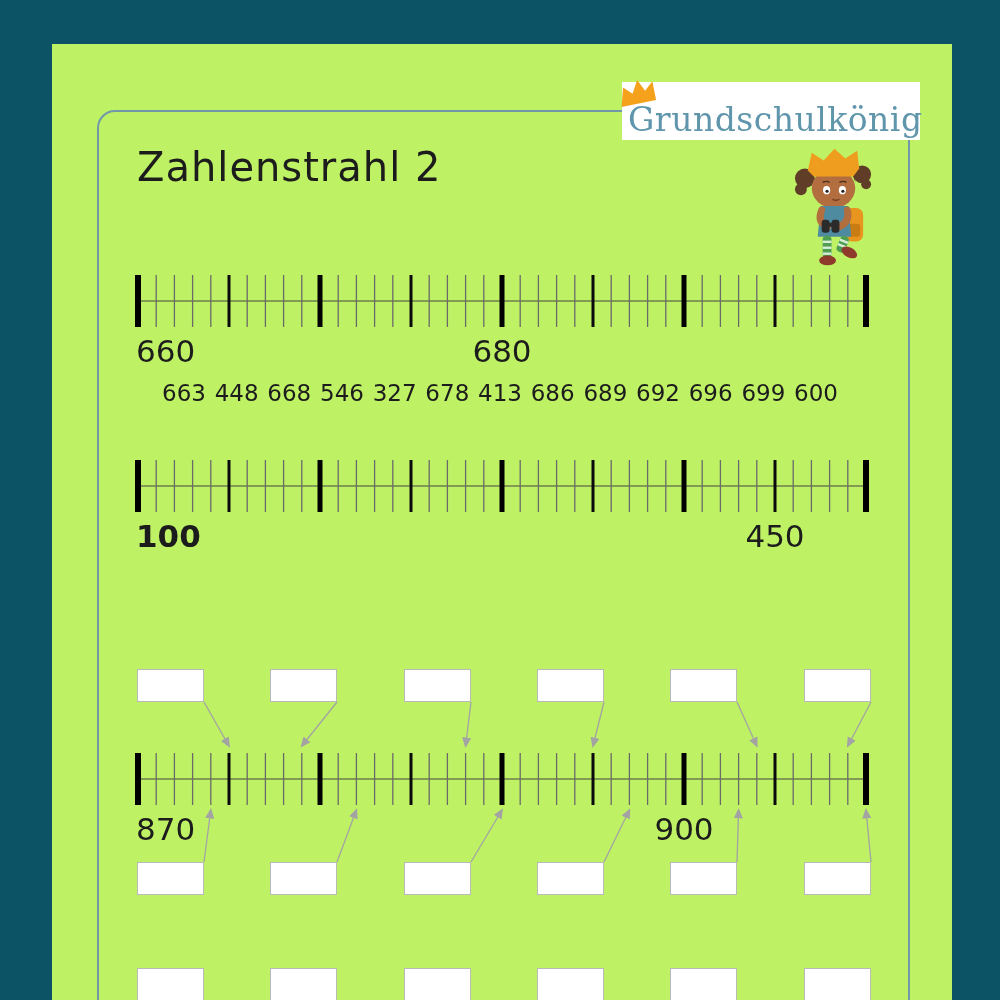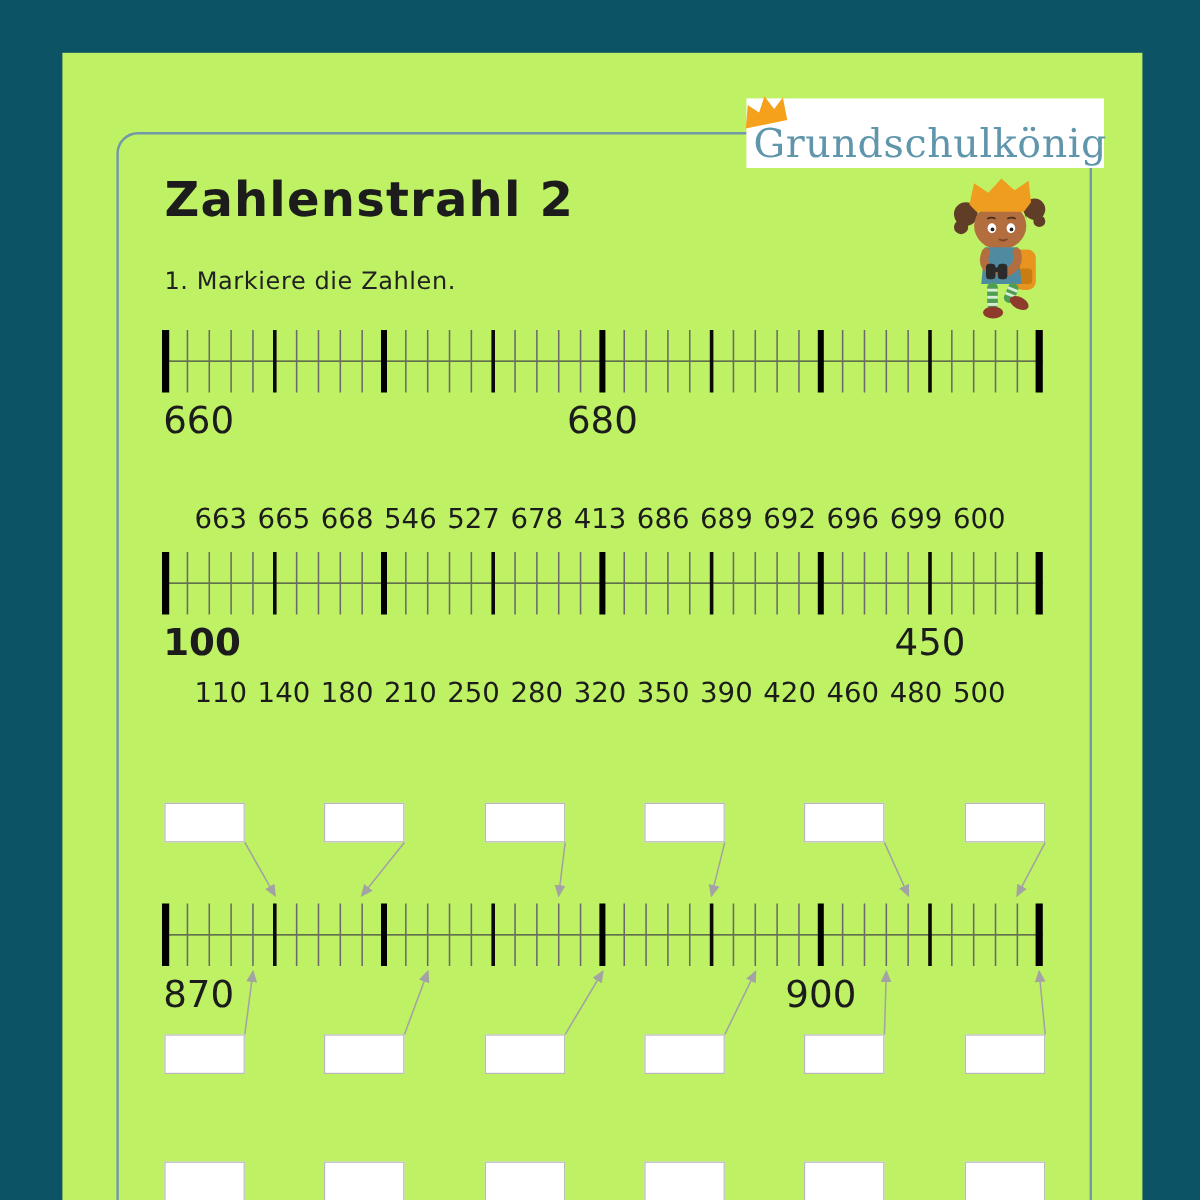--- a/index.html
+++ b/index.html
@@ -24,21 +24,21 @@
   }
   .logo-text{
     font-family:"DejaVu Serif",serif;
     font-size:33px;color:#6096ac;letter-spacing:0.5px;
     padding-left:6px;line-height:40px;white-space:nowrap;
   }
   .crown-icon{position:absolute;left:-6px;top:-4px;}
   .mascot{position:absolute;left:740px;top:100px;}
   .title{
     position:absolute;left:85px;top:100px;margin:0;
-    font-size:40px;font-weight:bold;color:#1c1c1c;letter-spacing:1px;
+    font-size:40px;font-weight:normal;color:#1c1c1c;letter-spacing:1px;
   }
   .task-label{
     position:absolute;left:85px;
     font-size:20px;color:#222;letter-spacing:0.5px;
   }
   .nl-svg{position:absolute;left:83px;}
   .nl-label{
     position:absolute;font-size:31px;color:#1c1c1c;white-space:nowrap;
   }
   .numrow{
@@ -99,21 +99,20 @@
         <rect x="47" y="96" width="9" height="2.4" fill="#d9eed9"></rect>
         <rect x="47" y="101" width="9" height="2.4" fill="#d9eed9"></rect>
       </g>
     </g>
     <ellipse cx="36" cy="117" rx="8.5" ry="5" fill="#8e3b2b"></ellipse>
     <ellipse cx="58" cy="109" rx="8.5" ry="5" fill="#8e3b2b" transform="rotate(28 58 109)"></ellipse>
   </svg>
 
   <h1 class="title">Zahlenstrahl 2</h1>
 
-  <div class="task-label" style="top:178px">1. Markiere die Zahlen.</div>
 
 <svg class="nl-svg" width="740" height="56" style="top:229px">
       <line x1="1" x2="734" y1="28" y2="28" stroke="#444" stroke-width="1"></line>
       <line x1="3" x2="3" y1="2" y2="54" stroke="#000" stroke-width="6"></line>
       <line x1="21.2" x2="21.2" y1="2" y2="54" stroke="#6a6a6a" stroke-width="1.3"></line>
       <line x1="39.4" x2="39.4" y1="2" y2="54" stroke="#6a6a6a" stroke-width="1.3"></line>
       <line x1="57.599999999999994" x2="57.599999999999994" y1="2" y2="54" stroke="#6a6a6a" stroke-width="1.3"></line>
       <line x1="75.8" x2="75.8" y1="2" y2="54" stroke="#6a6a6a" stroke-width="1.3"></line>
       <line x1="94" x2="94" y1="2" y2="54" stroke="#0a0a0a" stroke-width="3"></line>
       <line x1="112.19999999999999" x2="112.19999999999999" y1="2" y2="54" stroke="#6a6a6a" stroke-width="1.3"></line>
@@ -147,26 +146,26 @@
       <line x1="621.8" x2="621.8" y1="2" y2="54" stroke="#6a6a6a" stroke-width="1.3"></line>
       <line x1="640" x2="640" y1="2" y2="54" stroke="#0a0a0a" stroke-width="3"></line>
       <line x1="658.1999999999999" x2="658.1999999999999" y1="2" y2="54" stroke="#6a6a6a" stroke-width="1.3"></line>
       <line x1="676.4" x2="676.4" y1="2" y2="54" stroke="#6a6a6a" stroke-width="1.3"></line>
       <line x1="694.6" x2="694.6" y1="2" y2="54" stroke="#6a6a6a" stroke-width="1.3"></line>
       <line x1="712.8" x2="712.8" y1="2" y2="54" stroke="#6a6a6a" stroke-width="1.3"></line>
       <line x1="731" x2="731" y1="2" y2="54" stroke="#000" stroke-width="6"></line>
     </svg>
     <span class="nl-label" style="top: 289px; left: 84px;">660</span>
     <span class="nl-label" style="top: 289px; left: 450px; transform: translateX(-50%);">680</span>
-    <div class="numrow" style="top: 336px; margin-top: 40px;">
+    <div class="numrow" style="top: 336px;">
       <span>663</span>
-      <span>665</span>
+      <span>448</span>
       <span>668</span>
       <span>546</span>
-      <span>527</span>
+      <span>327</span>
       <span>678</span>
       <span>413</span>
       <span>686</span>
       <span>689</span>
       <span>692</span>
       <span>696</span>
       <span>699</span>
       <span>600</span>
     </div>
     <svg class="nl-svg" width="740" height="56" style="top:414px">
@@ -208,35 +207,20 @@
       <line x1="621.8" x2="621.8" y1="2" y2="54" stroke="#6a6a6a" stroke-width="1.3"></line>
       <line x1="640" x2="640" y1="2" y2="54" stroke="#0a0a0a" stroke-width="3"></line>
       <line x1="658.1999999999999" x2="658.1999999999999" y1="2" y2="54" stroke="#6a6a6a" stroke-width="1.3"></line>
       <line x1="676.4" x2="676.4" y1="2" y2="54" stroke="#6a6a6a" stroke-width="1.3"></line>
       <line x1="694.6" x2="694.6" y1="2" y2="54" stroke="#6a6a6a" stroke-width="1.3"></line>
       <line x1="712.8" x2="712.8" y1="2" y2="54" stroke="#6a6a6a" stroke-width="1.3"></line>
       <line x1="731" x2="731" y1="2" y2="54" stroke="#000" stroke-width="6"></line>
     </svg>
     <span class="nl-label" style="top: 474px; left: 84px; font-weight: bold;">100</span>
     <span class="nl-label" style="top: 474px; left: 723px; transform: translateX(-50%);">450</span>
-    <div class="numrow" style="top: 521px;">
-      <span>110</span>
-      <span>140</span>
-      <span>180</span>
-      <span>210</span>
-      <span>250</span>
-      <span>280</span>
-      <span>320</span>
-      <span>350</span>
-      <span>390</span>
-      <span>420</span>
-      <span>460</span>
-      <span>480</span>
-      <span>500</span>
-    </div>
     <svg class="nl-svg" width="740" height="56" style="top:707px">
       <line x1="1" x2="734" y1="28" y2="28" stroke="#444" stroke-width="1"></line>
       <line x1="3" x2="3" y1="2" y2="54" stroke="#000" stroke-width="6"></line>
       <line x1="21.2" x2="21.2" y1="2" y2="54" stroke="#6a6a6a" stroke-width="1.3"></line>
       <line x1="39.4" x2="39.4" y1="2" y2="54" stroke="#6a6a6a" stroke-width="1.3"></line>
       <line x1="57.599999999999994" x2="57.599999999999994" y1="2" y2="54" stroke="#6a6a6a" stroke-width="1.3"></line>
       <line x1="75.8" x2="75.8" y1="2" y2="54" stroke="#6a6a6a" stroke-width="1.3"></line>
       <line x1="94" x2="94" y1="2" y2="54" stroke="#0a0a0a" stroke-width="3"></line>
       <line x1="112.19999999999999" x2="112.19999999999999" y1="2" y2="54" stroke="#6a6a6a" stroke-width="1.3"></line>
       <line x1="130.39999999999998" x2="130.39999999999998" y1="2" y2="54" stroke="#6a6a6a" stroke-width="1.3"></line>

